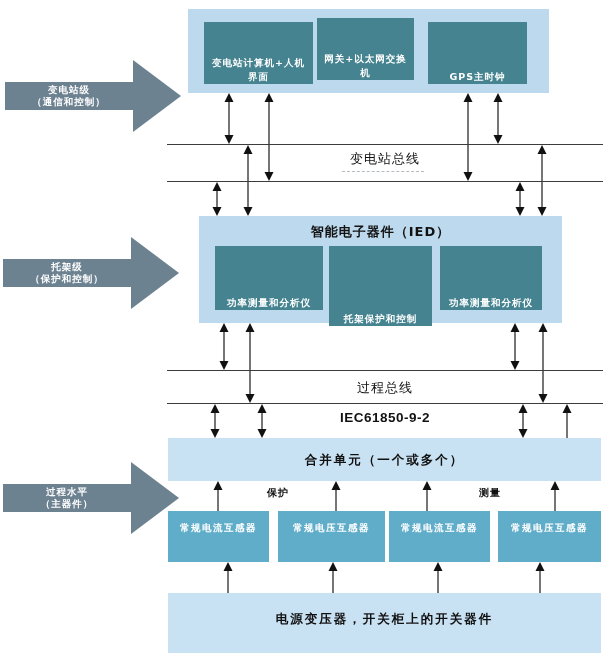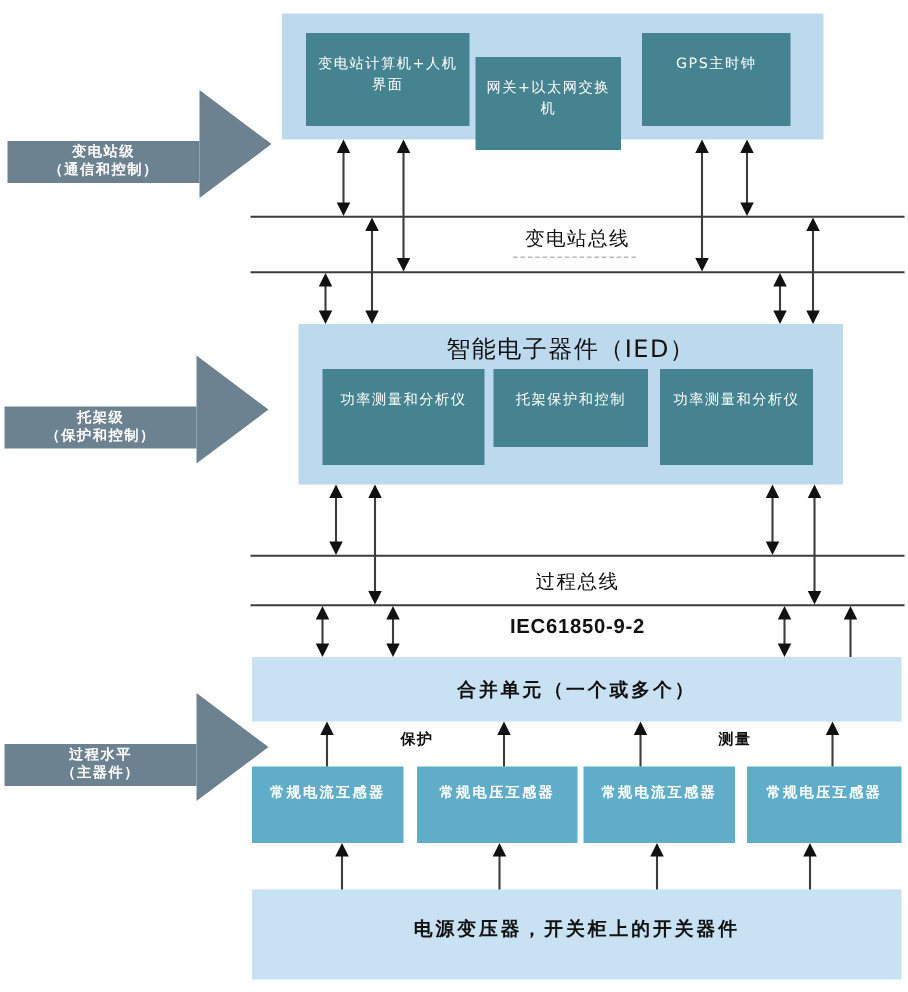--- a/index.html
+++ b/index.html
@@ -10,23 +10,23 @@
   }
   .connectors { position:absolute; left:0; top:0; z-index:5; pointer-events:none; }
 
   
   .lb { position:absolute; background:var(--container_blue); }
   .panel { position:absolute; background:var(--panel_blue); }
 
   
   .teal {
     position:absolute; background:var(--teal); color:#ffffff;
-    font-size:9.5px; font-weight:normal; letter-spacing:1px; line-height:14px;
+    font-size:9.5px; font-weight:bold; letter-spacing:1px; line-height:14px;
     display:flex; justify-content:center; text-align:center;
-    padding:14px 6px 0 6px; box-sizing:border-box; z-index:2;
+    padding:14px 6px 0 6px; box-sizing:border-box; z-index:2;align-items:flex-end;
   }
   
   .sensor {
     position:absolute; top:511px; height:51px; background:var(--sensor_blue);
     color:#ffffff; font-size:9.5px; font-weight:bold; letter-spacing:1.5px;
     text-align:center; padding-top:11px; box-sizing:border-box; z-index:2;
   }
 
   .busline-label {
     position:absolute; left:167px; width:436px; text-align:center;
@@ -41,33 +41,33 @@
     font-size:13.5px; font-weight:bold; letter-spacing:.5px;
     font-family:"Liberation Sans","DejaVu Sans",sans-serif; z-index:6;
   }
   .small-label {
     position:absolute; top:486px; width:40px; text-align:center;
     font-size:10px; font-weight:bold; letter-spacing:1px; z-index:6;
   }
 
   .ied-title {
     position:absolute; left:0; right:0; top:7px; text-align:center;
-    font-size:16px; font-weight:normal; letter-spacing:1px;
+    font-size:13px; font-weight:bold; letter-spacing:1px;
   }
   .mu-text, .bottom-text {
     font-size:12.5px; font-weight:bold; letter-spacing:2px; text-align:center;
   }
   .mu-text { line-height:43px; }
   .bottom-text { padding-top:18px; }
 
   
   .level-arrow { position:absolute; width:176px; height:72px; z-index:3; }
   .la-body {
     position:absolute; left:0; top:22px; width:128px; height:28px;
-    background:var(--arrow_slate); color:#ffffff; text-align:center;margin-top:12px;
+    background:var(--arrow_slate); color:#ffffff; text-align:center;
   }
   .la-text { font-size:9.5px; font-weight:bold; line-height:12px; padding-top:2px; letter-spacing:1px; white-space:nowrap; }
   .la-head {
     position:absolute; left:128px; top:0; width:0; height:0;
     border-top:36px solid transparent; border-bottom:36px solid transparent;
     border-left:48px solid var(--arrow_slate);
   }
 </style>
 </head>
 <body>
@@ -169,37 +169,37 @@
         <div>过程水平</div>
         <div>（主器件）</div>
       </div>
     </div>
   </div>
 
   <div class="lb" style="left:188px; top:9px; width:361px; height:84px">
     <div class="teal" style="left:16px; top:13px; width:109px; height:62px">
       <span>变电站计算机+人机界面</span>
     </div>
-    <div class="teal" style="left:129px; top:29px; width:97px; height:62px">
+    <div class="teal" style="left:129px; top:9px; width:97px; height:62px">
       <span>网关+以太网交换机</span>
     </div>
     <div class="teal" style="left:240px; top:13px; width:99px; height:62px">
       <span>GPS主时钟</span>
     </div>
   </div>
 
   <div class="busline-label" style="top:150px">变电站总线</div>
   <div class="dashed-remnant"></div>
 
   <div class="lb" style="left:199px; top:216px; width:363px; height:107px">
     <div class="ied-title">智能电子器件（IED）</div>
     <div class="teal" style="left:16px; top:30px; width:108px; height:64px">
       <span>功率测量和分析仪</span>
     </div>
-    <div class="teal" style="left:130px; top:30px; width:103px; height:52px">
+    <div class="teal" style="left:130px; top:30px; width:103px; height:80px">
       <span>托架保护和控制</span>
     </div>
     <div class="teal" style="left:241px; top:30px; width:102px; height:64px">
       <span>功率测量和分析仪</span>
     </div>
   </div>
 
   <div class="busline-label" style="top:379px">过程总线</div>
   <div class="protocol-label">IEC61850-9-2</div>
 

